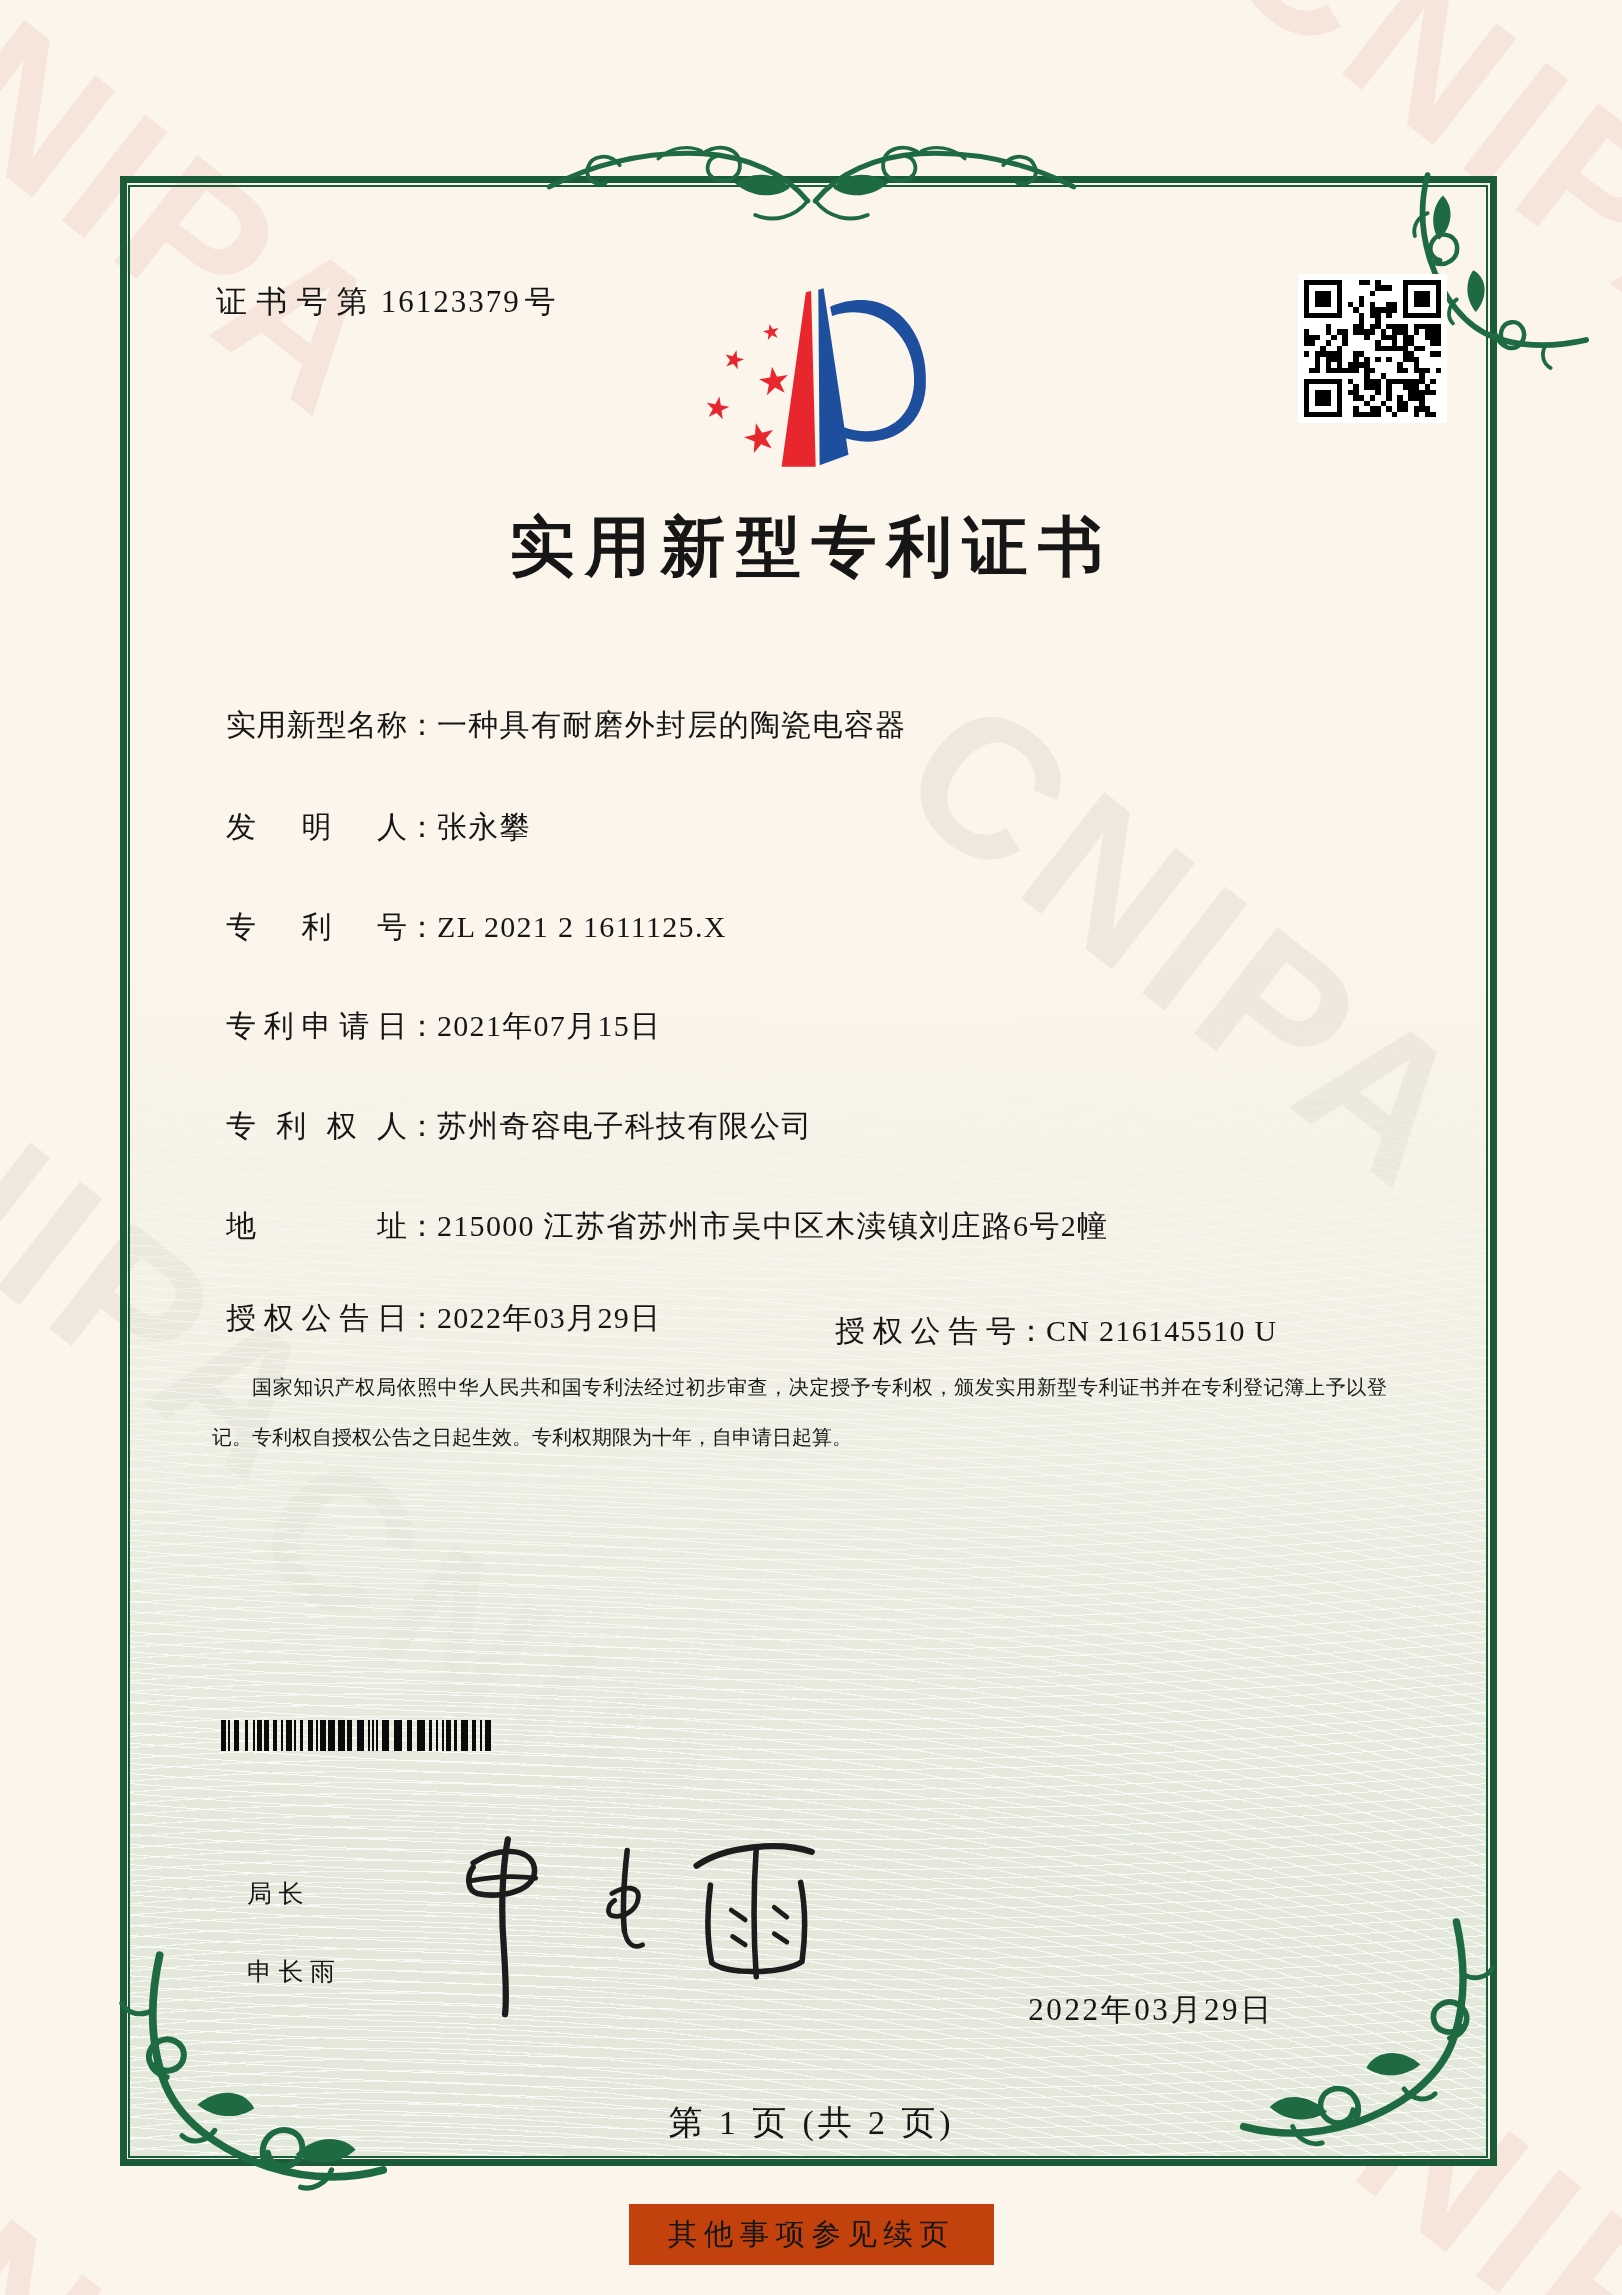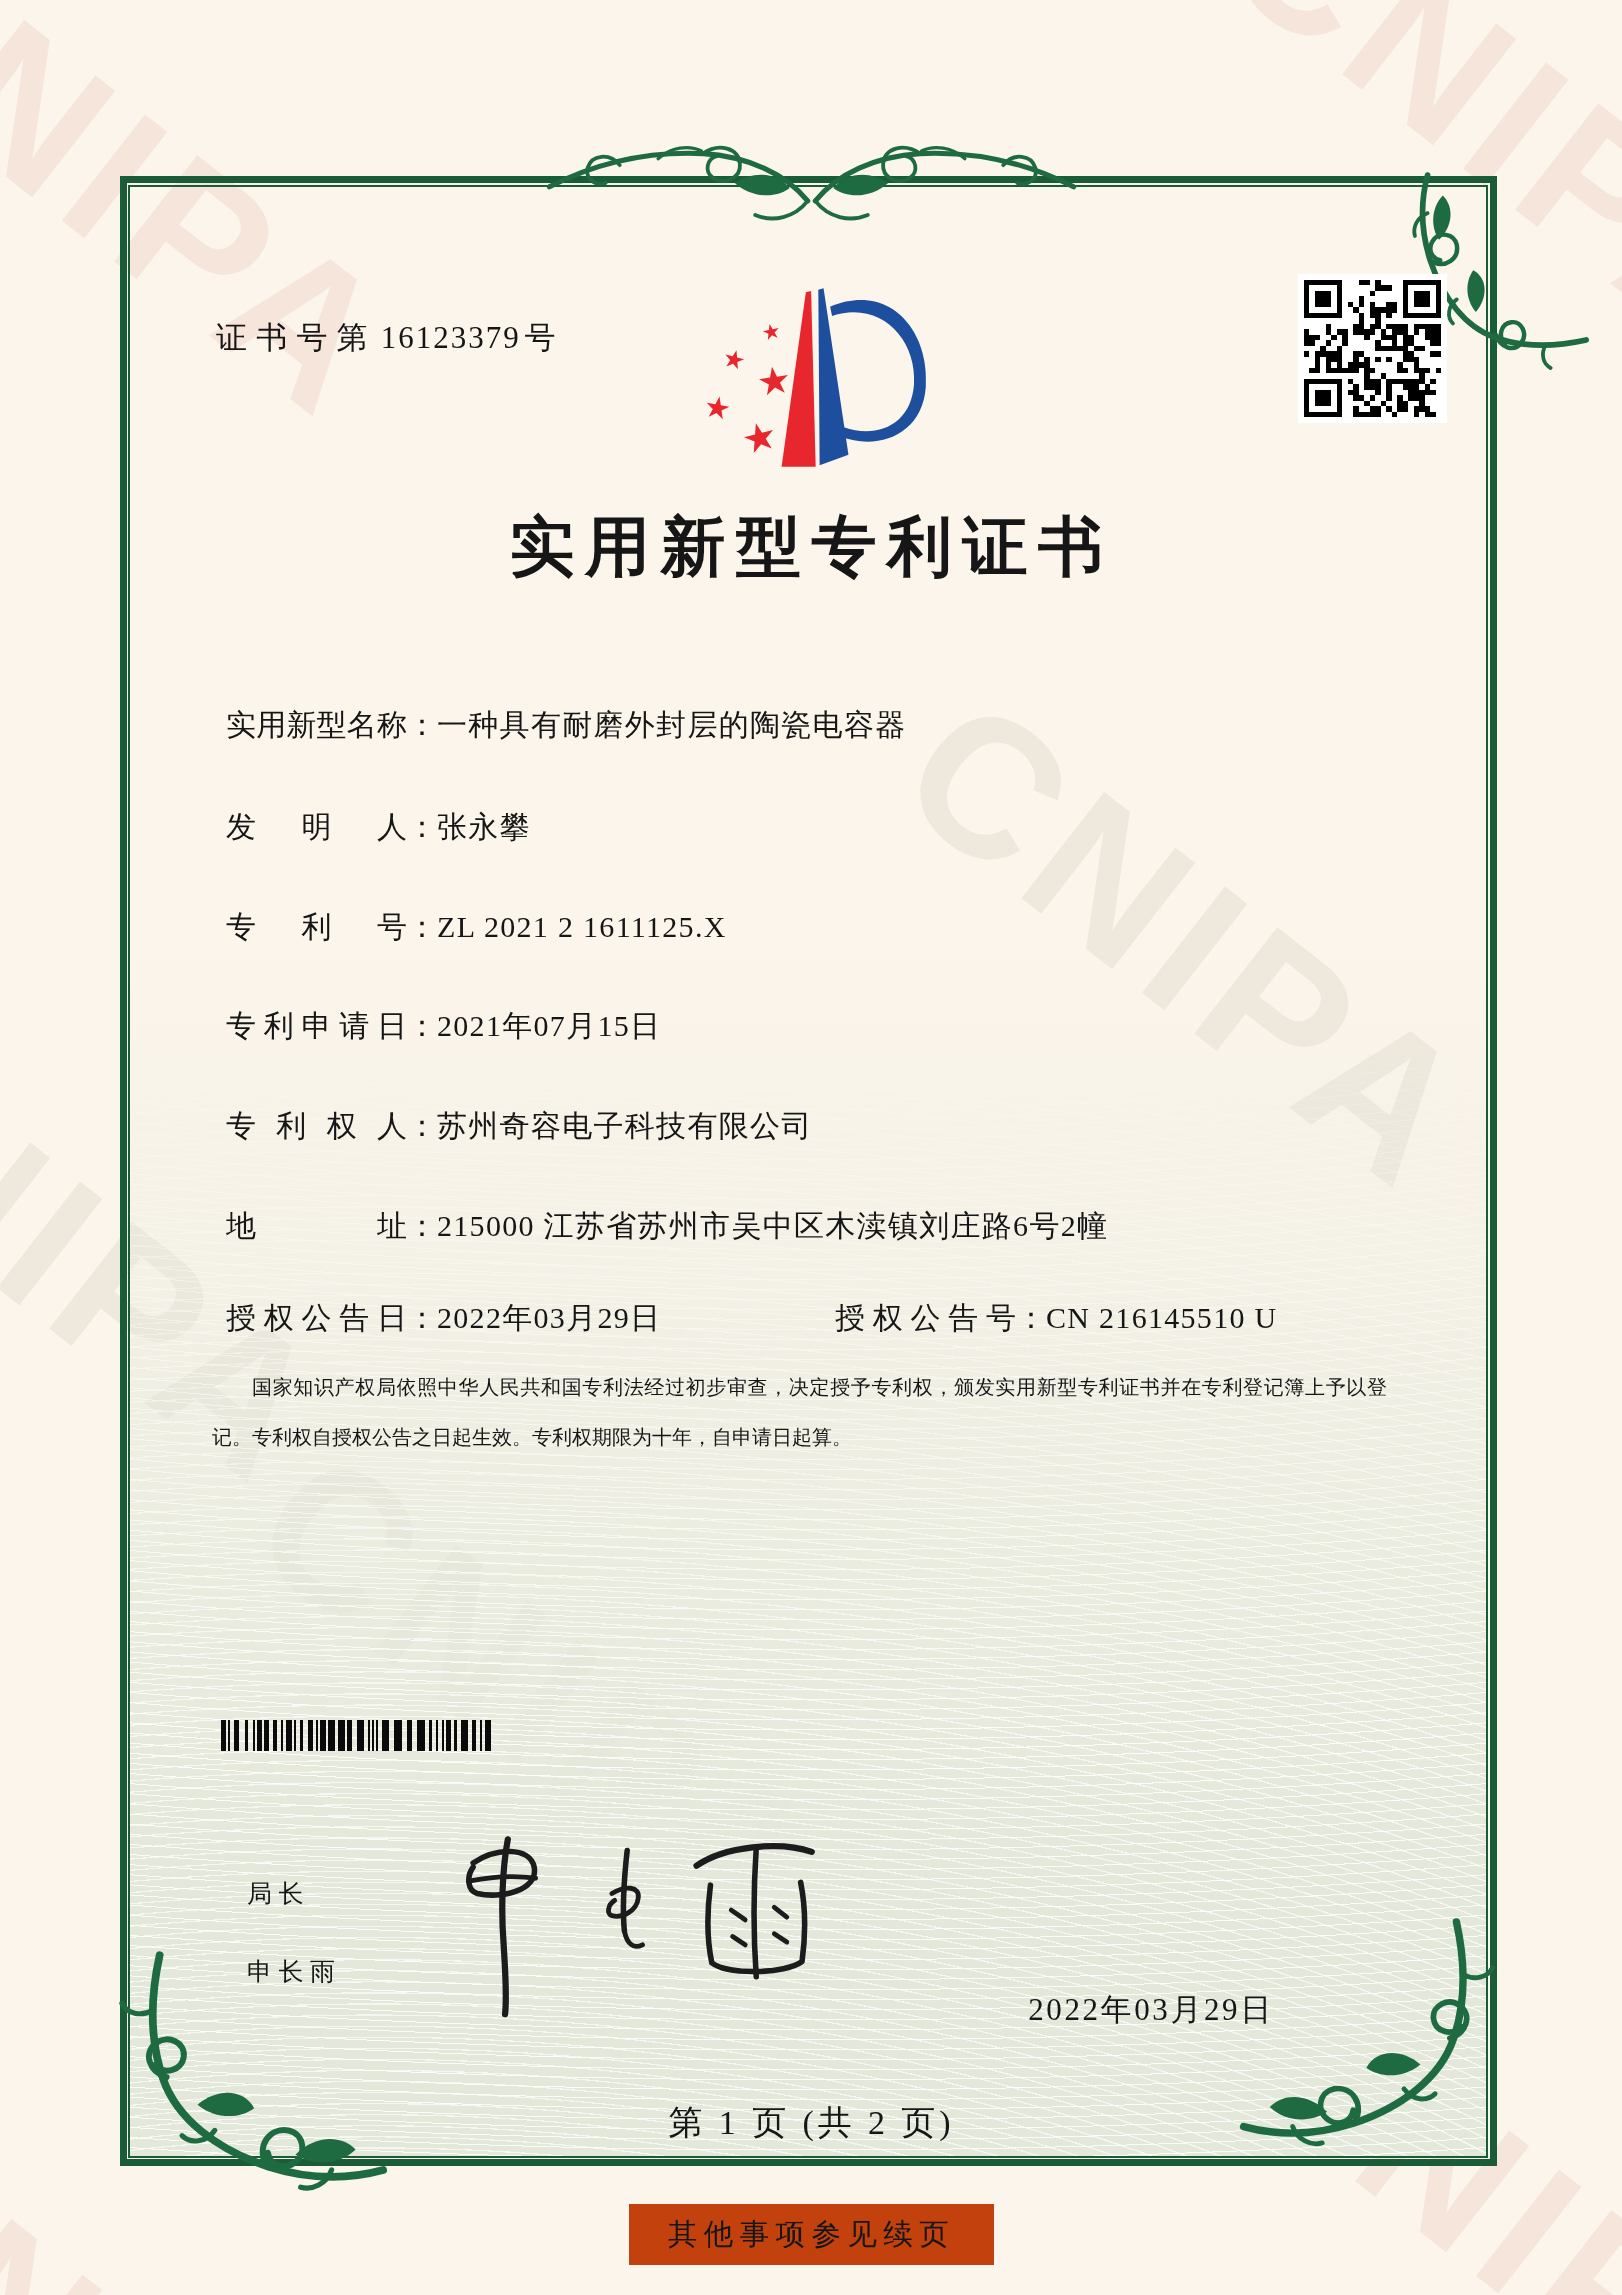--- a/index.html
+++ b/index.html
@@ -69,21 +69,20 @@
   .ornament { z-index:2; pointer-events:none; }
   .ornament svg { display:block; width:100%; height:100%; }
 
   
   .content { z-index:3; }
 
   .cert-no {
     left:216px; top:281px;
     font-size:31px;
     z-index:3;
-    margin-top:36px;
   }
   .cert-no .sp { letter-spacing:9.2px; }
   .cert-no .num { letter-spacing:2px; padding:0 3.9px; }
 
   .logo { left:699px; top:270px; width:236px; height:236px; z-index:3; }
   .logo .star {
     position:absolute; color:#e8262d; line-height:1;
     font-family:"DejaVu Sans",sans-serif;
   }
 
@@ -102,21 +101,21 @@
   }
 
   .row { position:absolute; left:226px; font-size:30px; white-space:nowrap; z-index:3; }
   .row .lbl {
     display:inline-block; width:181px;
     text-align:justify; text-align-last:justify;
     vertical-align:top;
   }
   .row .colon { display:inline-block; }
   .row .val { letter-spacing:1.3px; }
-  .row2-part2 { position:absolute; left:609px; top:0; white-space:nowrap; }
+  .row2-part2 { position:absolute; left:609px; top:13px; white-space:nowrap; }
 
   .body-text {
     left:212px; top:1362px; width:1175px;
     font-size:20px; line-height:50px;
     text-align:justify; text-justify:inter-ideograph;
     z-index:3;
   }
   .body-text p { text-indent:2em; }
 
   .barcode { left:221px; top:1720px; width:271px; height:31px; z-index:3; }

